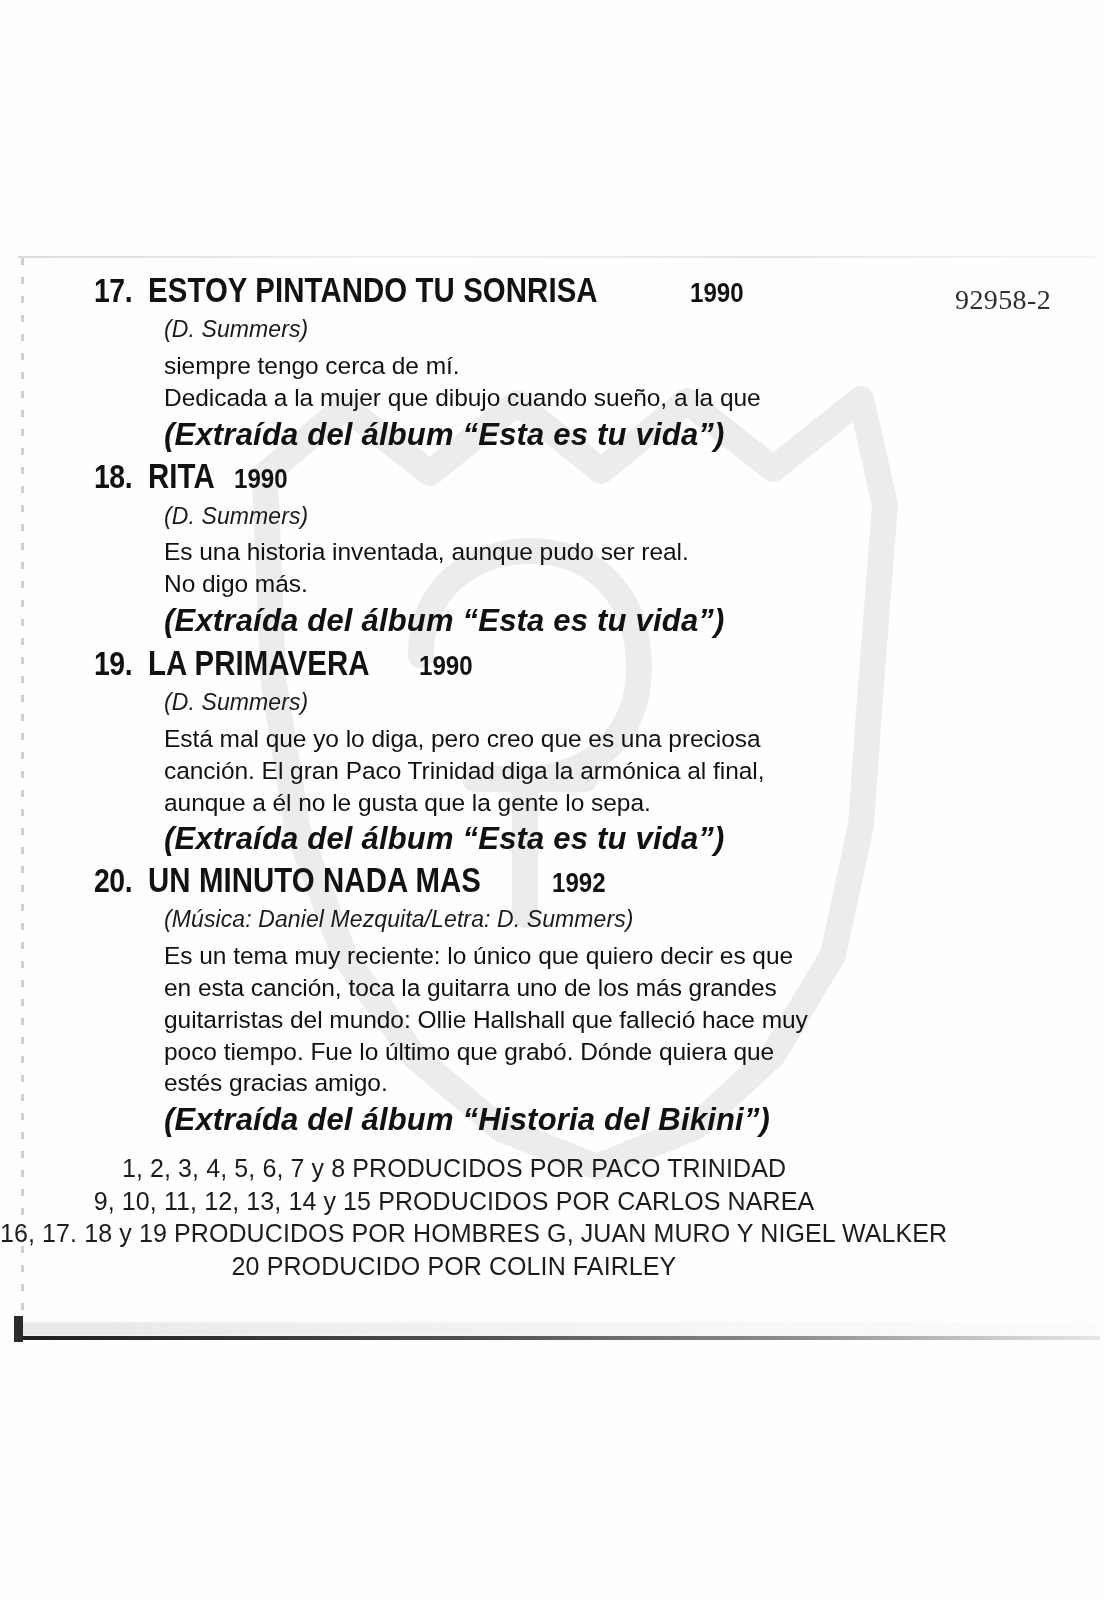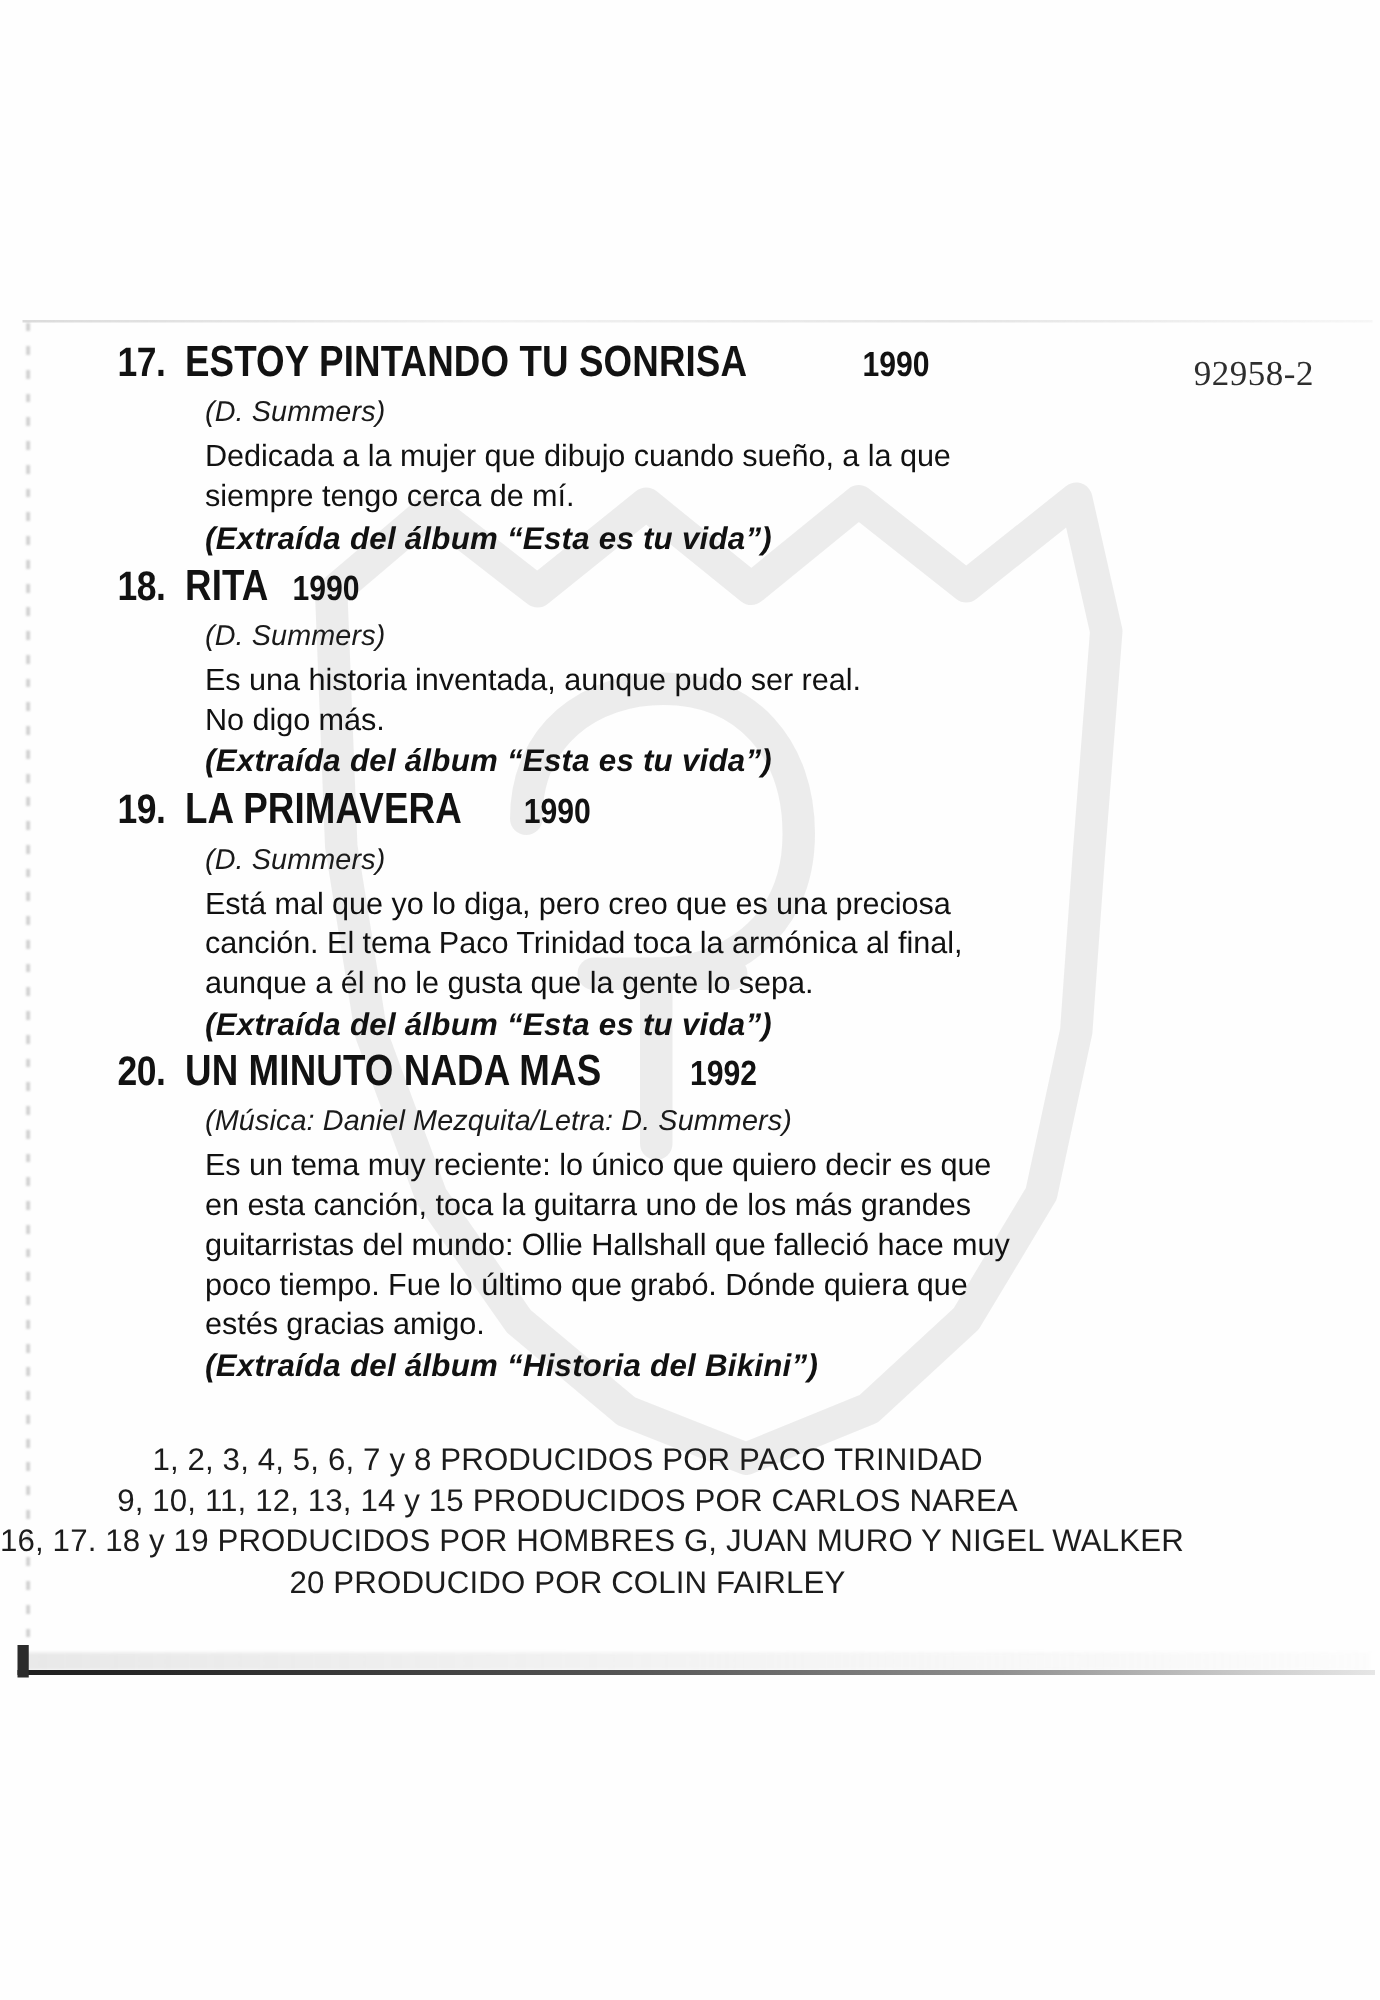--- a/index.html
+++ b/index.html
@@ -173,21 +173,21 @@
     line-height: 1.30;
     letter-spacing: -0.05px;
     color: #111111;
     margin: 0;
   }
   .desc-line { display: block; white-space: nowrap; }
 
   .album-ref {
     font-style: italic;
     font-weight: 700;
-    font-size: 25px;
+    font-size: 31px;
     line-height: 1.28;
     letter-spacing: 0.2px;
     color: #111111;
     margin: 1px 0 0 0;
     white-space: nowrap;
   }
 
   
   .track-17 { margin-bottom: 4px; }
   .track-18 { margin-bottom: 4px; }
@@ -259,22 +259,22 @@
 
       <div class="track track-17">
         <div class="track-head">
           <span class="track-num">17.</span>
           <span class="track-title">ESTOY PINTANDO TU SONRISA</span>
           <span class="track-year">1990</span>
         </div>
         <div class="track-body">
           <div class="credit">(D. Summers)</div>
           <div class="desc">
+            <span class="desc-line">siempre tengo cerca de mí.</span>
             <span class="desc-line">Dedicada a la mujer que dibujo cuando sueño, a la que</span>
-            <span class="desc-line">siempre tengo cerca de mí.</span>
           </div>
           <div class="album-ref">(Extraída del álbum “Esta es tu vida”)</div>
         </div>
       </div>
 
       <div class="track track-18">
         <div class="track-head">
           <span class="track-num">18.</span>
           <span class="track-title">RITA</span>
           <span class="track-year">1990</span>
@@ -292,21 +292,21 @@
       <div class="track track-19">
         <div class="track-head">
           <span class="track-num">19.</span>
           <span class="track-title">LA PRIMAVERA</span>
           <span class="track-year">1990</span>
         </div>
         <div class="track-body">
           <div class="credit">(D. Summers)</div>
           <div class="desc">
             <span class="desc-line">Está mal que yo lo diga, pero creo que es una preciosa</span>
-            <span class="desc-line">canción. El tema Paco Trinidad toca la armónica al final,</span>
+            <span class="desc-line">canción. El gran Paco Trinidad diga la armónica al final,</span>
             <span class="desc-line">aunque a él no le gusta que la gente lo sepa.</span>
           </div>
           <div class="album-ref">(Extraída del álbum “Esta es tu vida”)</div>
         </div>
       </div>
 
       <div class="track track-20">
         <div class="track-head">
           <span class="track-num">20.</span>
           <span class="track-title">UN MINUTO NADA MAS</span>

